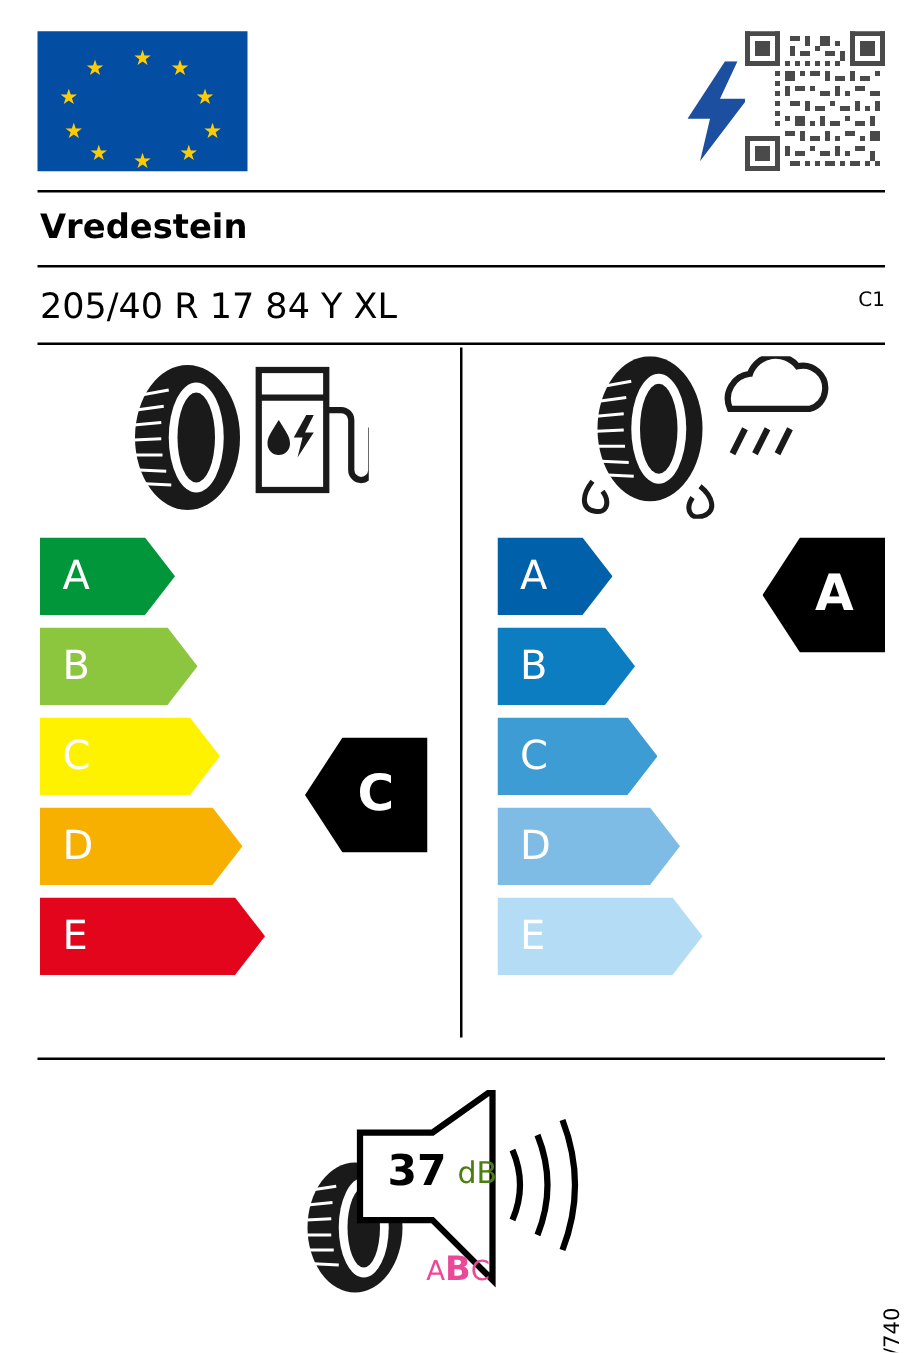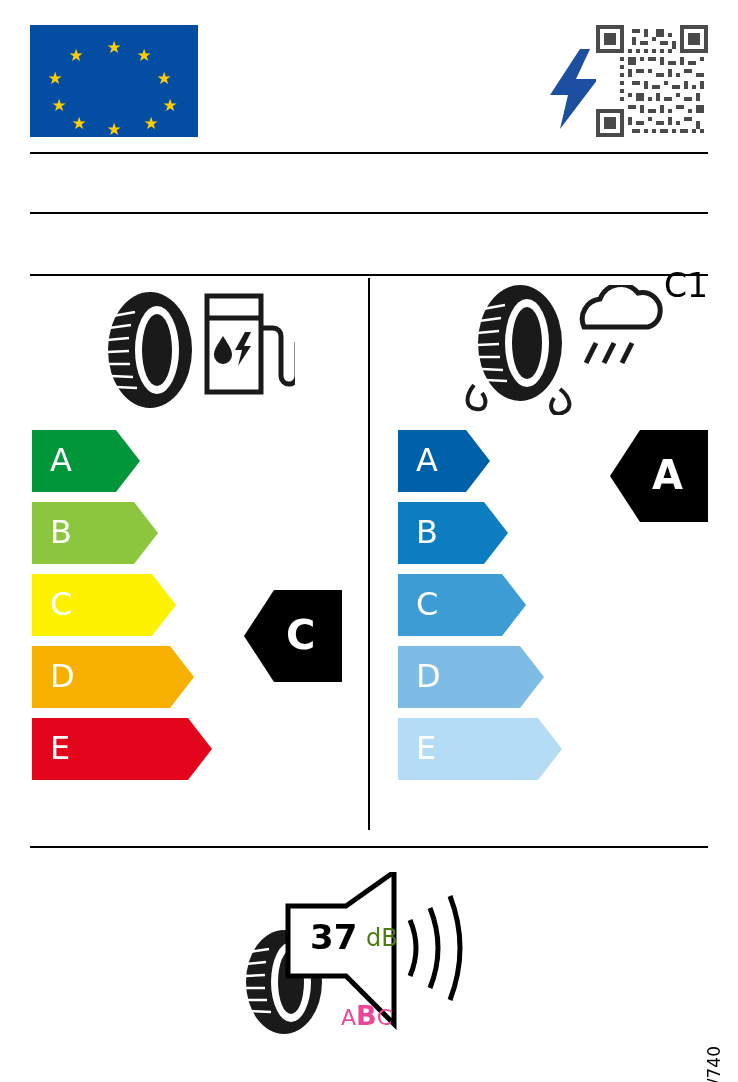--- a/index.html
+++ b/index.html
@@ -104,23 +104,22 @@
     position: absolute;
     left: 32px;
     top: 228px;
     font-size: 28px;
     color: #000;
   }
   .cls {
     position: absolute;
     right: 30px;
     top: 230px;
-    font-size: 33px;
+    font-size: 16px;
     color: #000;
-    margin-top: 36px;
   }
 
   
   .col {
     position: absolute;
     top: 430px;
   }
   .col-left { left: 32px; }
   .col-right { left: 398px; }
 
@@ -340,21 +339,23 @@
       </svg>
     </div>
   </div>
 
   <div class="hr" style="left:30px; top:152px; width:678px;"></div>
   <div class="hr" style="left:30px; top:212px; width:678px;"></div>
   <div class="hr" style="left:30px; top:274px; width:678px;"></div>
   <div class="hr" style="left:30px; top:846px; width:678px;"></div>
   <div class="vr" style="left:368px; top:278px; height:552px;"></div>
 
-
+  <div class="brand">Vredestein</div>
+
+  <div class="size">205/40 R 17 84 Y XL</div>
   <div class="cls">C1</div>
 
   <div class="icon-fuel">
     <svg width="200" height="125" viewBox="0 0 200 125">
 
       <g>
         <ellipse cx="55" cy="62" rx="42" ry="58" fill="#1a1a1a"></ellipse>
         <ellipse cx="62" cy="62" rx="22" ry="44" fill="#ffffff"></ellipse>
         <ellipse cx="62" cy="62" rx="15" ry="36" fill="#1a1a1a"></ellipse>
         <g stroke="#ffffff" stroke-width="2.5">

